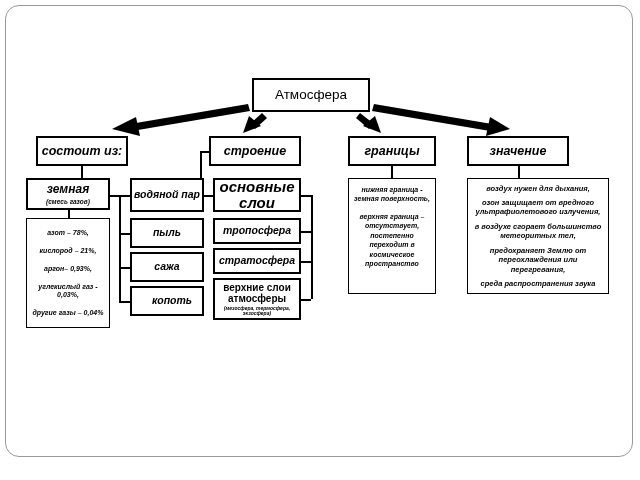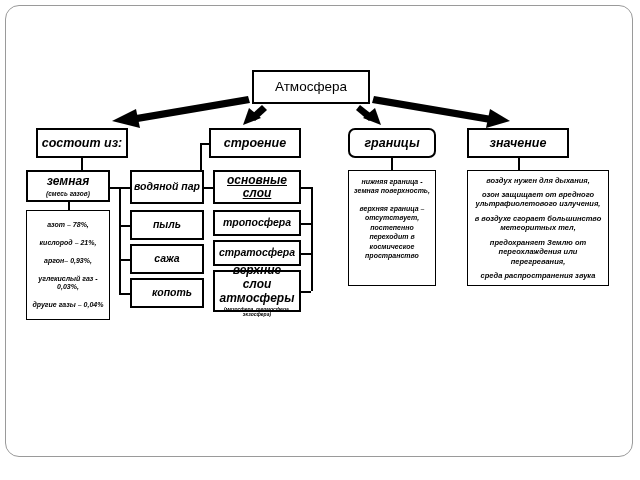--- a/index.html
+++ b/index.html
@@ -22,21 +22,21 @@
     width: 628px;
     height: 452px;
     border: 1px solid #9a9a9a;
     border-radius: 14px;
     box-sizing: border-box;
     pointer-events: none;
   }
   #canvas {
     position: absolute;
     left: 0;
-    top: 4px;
+    top: 12px;
     width: 640px;
     height: 444px;
   }
 
   
   .box {
     position: absolute;
     box-sizing: border-box;
     background: #ffffff;
     border: 1px solid #000000;
@@ -72,21 +72,21 @@
   }
 
   .cat {
     height: 30px;
     border-width: 2px;
   }
   .cat .b-title { font-size: 12.5px; }
 
   #node-cat-composition { left: 36px;  top: 124px; width: 92px; }
   #node-cat-structure   { left: 209px; top: 124px; width: 92px; }
-  #node-cat-boundaries  { left: 348px; top: 124px; width: 88px; border-radius: 7px; }
+  #node-cat-boundaries  { left: 348px; top: 124px; width: 88px; }
   #node-cat-importance  { left: 467px; top: 124px; width: 102px; }
 
   #node-air {
     left: 26px; top: 166px; width: 84px; height: 32px;
     border-width: 2px;
   }
   #node-air .b-sub { font-size: 12px; }
   #node-air .b-note { font-size: 6.5px; font-style: italic; font-weight: bold; margin-top:1px; }
 
   #node-gases {
@@ -109,34 +109,34 @@
   .impurity .b-sub { font-size: 10.5px; }
   #node-imp-0 { top: 166px; height: 34px; }
   #node-imp-1 { top: 206px; }
   #node-imp-2 { top: 240px; }
   #node-imp-3 { top: 274px; padding-left: 10px; }
 
   #node-mainlayers {
     left: 213px; top: 166px; width: 88px; height: 34px;
     border-width: 2px;
   }
-  #node-mainlayers .b-sub { font-size: 12px; text-decoration: underline; }
+  #node-mainlayers .b-sub { font-size: 15px; }
 
   .layer {
     left: 213px; width: 88px; border-width: 2px;
   }
   .layer .b-sub { font-size: 10.5px; }
   #node-layer-0 { top: 206px; height: 26px; }
   #node-layer-1 { top: 236px; height: 26px; }
   #node-layer-2 {
     top: 266px; height: 42px;
     padding: 2px;
     justify-content: center;
   }
-  #node-layer-2 .l-main { font-size: 12px; font-style: italic; font-weight: bold; line-height: 1.15; }
+  #node-layer-2 .l-main { font-size: 10px; font-weight: bold; line-height: 1.15; }
   #node-layer-2 .l-paren { font-size: 5px; font-style: italic; font-weight: bold; line-height: 1.1; margin-top: 1px; }
 
   #node-boundaries-text {
     left: 348px; top: 166px; width: 88px; height: 116px;
     padding: 6px 4px;
     justify-content: flex-start;
   }
   #node-boundaries-text .bd-p {
     font-size: 7px;
     font-style: italic;

